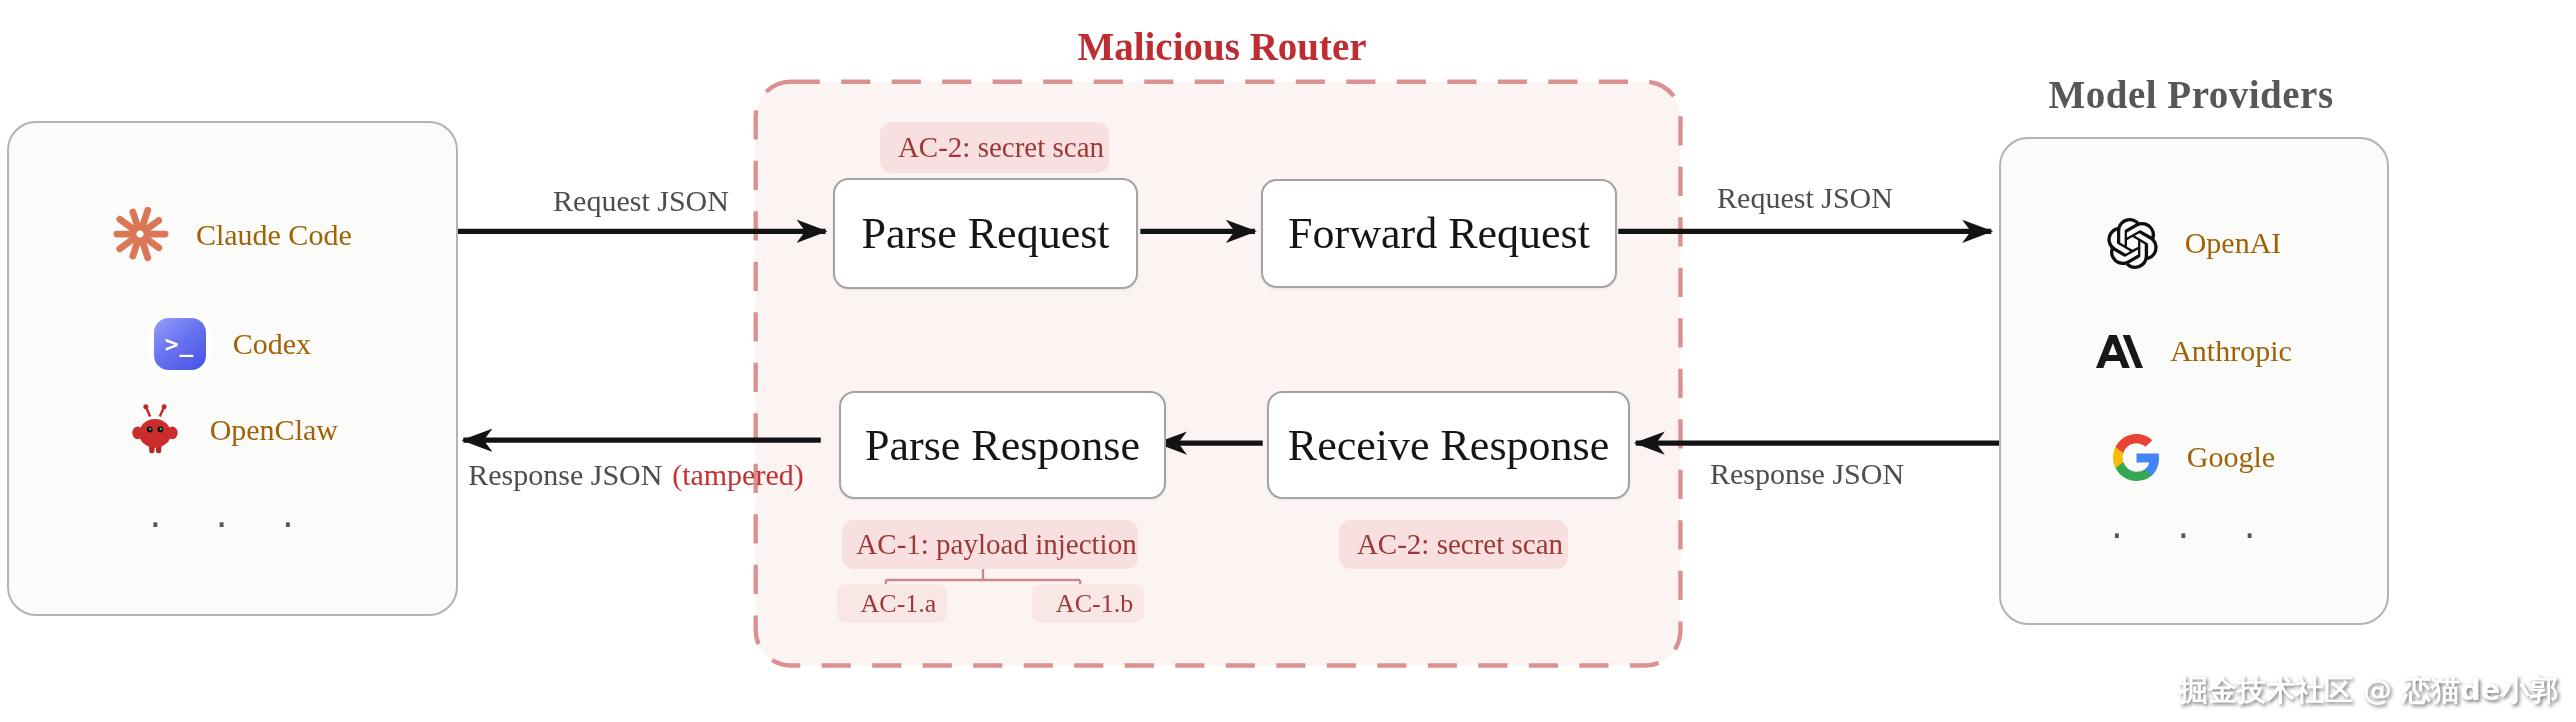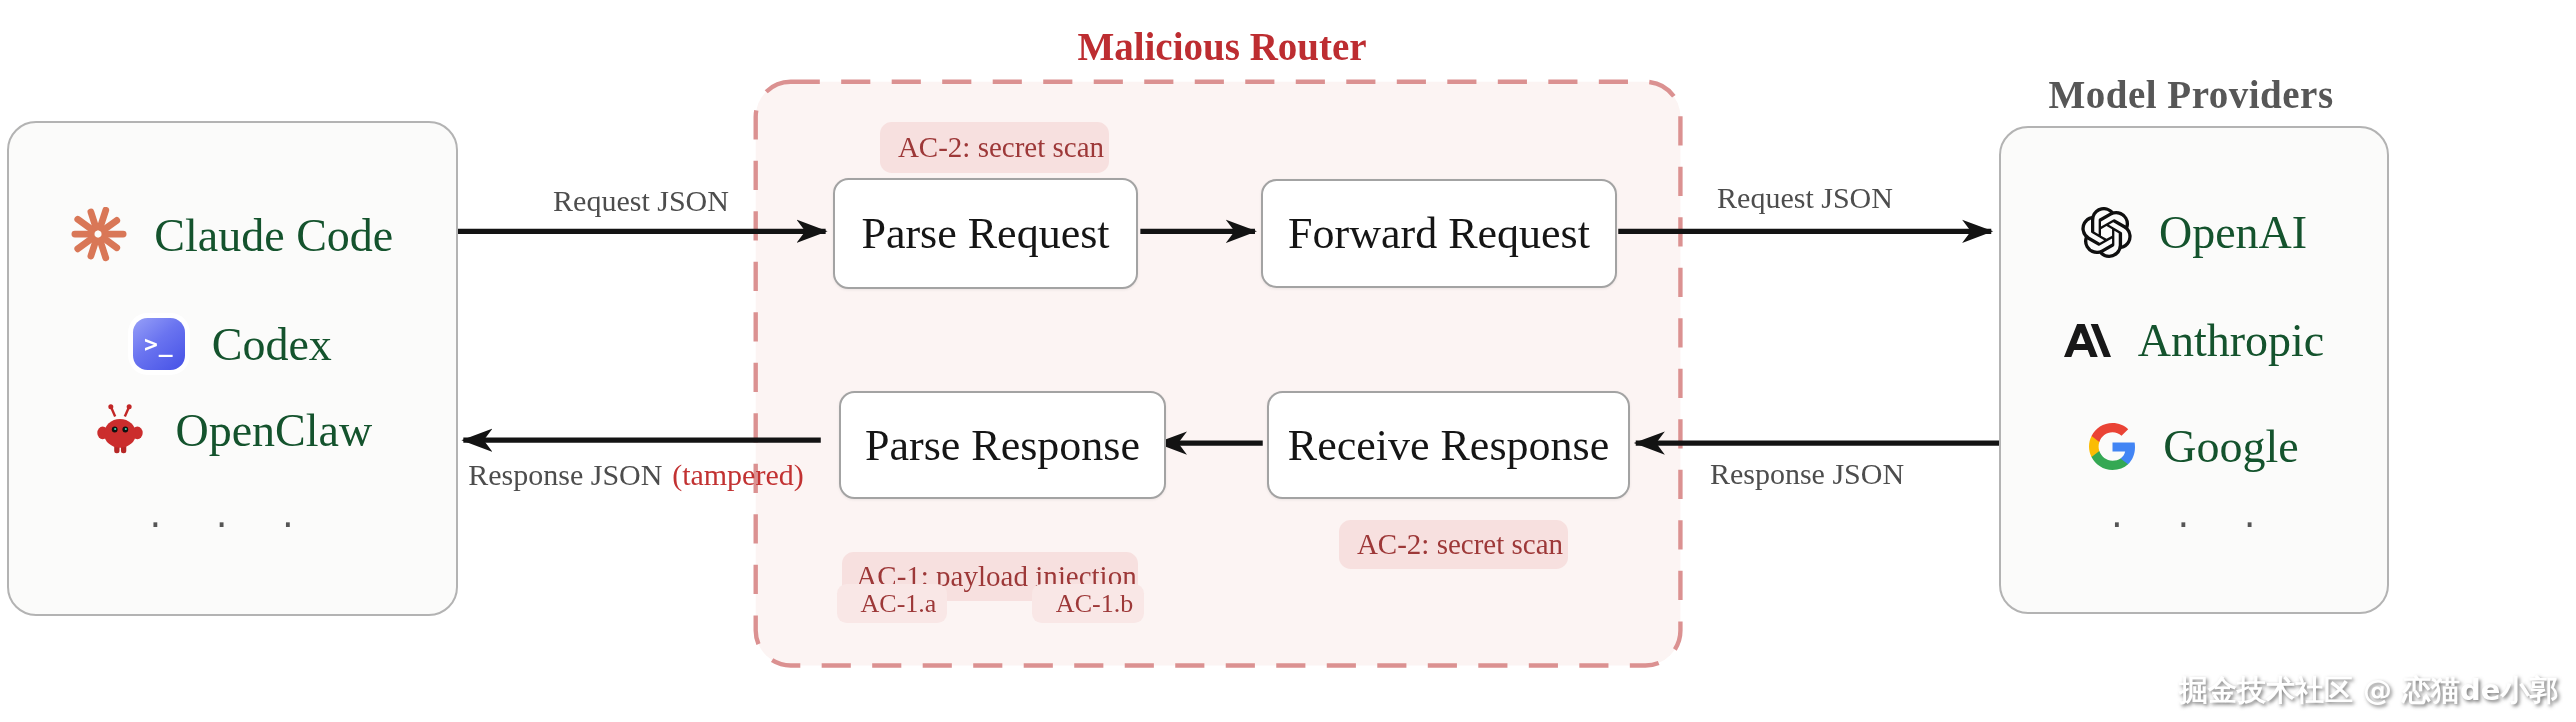--- a/index.html
+++ b/index.html
@@ -6,36 +6,36 @@
   #canvas{
     position:relative;width:2576px;height:723px;background:#ffffff;overflow:hidden;
     font-family:"Liberation Serif","DejaVu Serif",serif;
   }
   #overlay{position:absolute;left:0;top:0;width:2576px;height:723px;}
 
   .panel{
     position:absolute;background:#fbfbfa;border:2.4px solid #b3b3b3;border-radius:29px;
   }
   #left-panel{left:6.8px;top:121px;width:447px;height:491px;}
-  #right-panel{left:1999px;top:126px;width:386px;height:484px;}
+  #right-panel{left:1999px;top:137px;width:386px;height:484px;}
 
   .panel-title{
     position:absolute;transform:translate(-50%,-50%);white-space:nowrap;
     font-size:39px;font-weight:700;color:#575757;letter-spacing:0.5px;
   }
   #router-title{
     position:absolute;transform:translate(-50%,-50%);white-space:nowrap;
     font-size:39px;font-weight:700;color:#bd2d31;
   }
 
   .row{
     position:absolute;left:0;right:0;height:70px;
     display:flex;align-items:center;justify-content:center;gap:27px;
   }
-  .row-label{font-size:46px;color:#14532d;white-space:nowrap;}
+  .row-label{font-size:30px;color:#a16207;white-space:nowrap;}
   .dots{
     position:absolute;left:0;right:0;text-align:center;
     font-size:37px;color:#555;letter-spacing:21.4px;font-family:"DejaVu Sans",sans-serif;
   }
 
   .codex-tile{
     width:52px;height:52px;border-radius:14.6px;
     background:linear-gradient(140deg,#97a0f8 0%,#6a74f0 45%,#4551e6 100%);
     display:flex;align-items:center;justify-content:center;
     box-shadow:0 0 0 4.9px #ffffff;
@@ -54,21 +54,21 @@
   #forward-request{left:1261px;top:179px;width:352px;height:105px;}
   #parse-response{left:823px;top:391px;width:323px;height:104px;margin-left:16px;}
   #receive-response{left:1267px;top:391px;width:359px;height:104px;}
 
   .badge{
     position:absolute;background:#f7e0df;color:#9d3838;border-radius:11.7px;
     display:flex;align-items:center;justify-content:center;
     font-size:29px;white-space:nowrap;padding-left:13px;
   }
   #badge-ac2-top{left:880px;top:122px;width:216px;height:51px;}
-  #badge-ac1{left:842px;top:552px;width:283px;height:49px;}
+  #badge-ac1{left:842px;top:520px;width:283px;height:49px;}
   #badge-ac2-bottom{left:1339px;top:520px;width:216px;height:49px;}
   .badge.small{font-size:26px;border-radius:9.7px;background:#f9e7e6;}
   #badge-ac1a{left:837px;top:584px;width:97px;height:39px;}
   #badge-ac1b{left:1032px;top:584px;width:99px;height:39px;}
 
   .edge-label{
     position:absolute;transform:translate(-50%,-50%);white-space:nowrap;
     font-size:30px;color:#4d4d4d;
   }
   .tampered{color:#c23232;margin-left:9.7px;}

